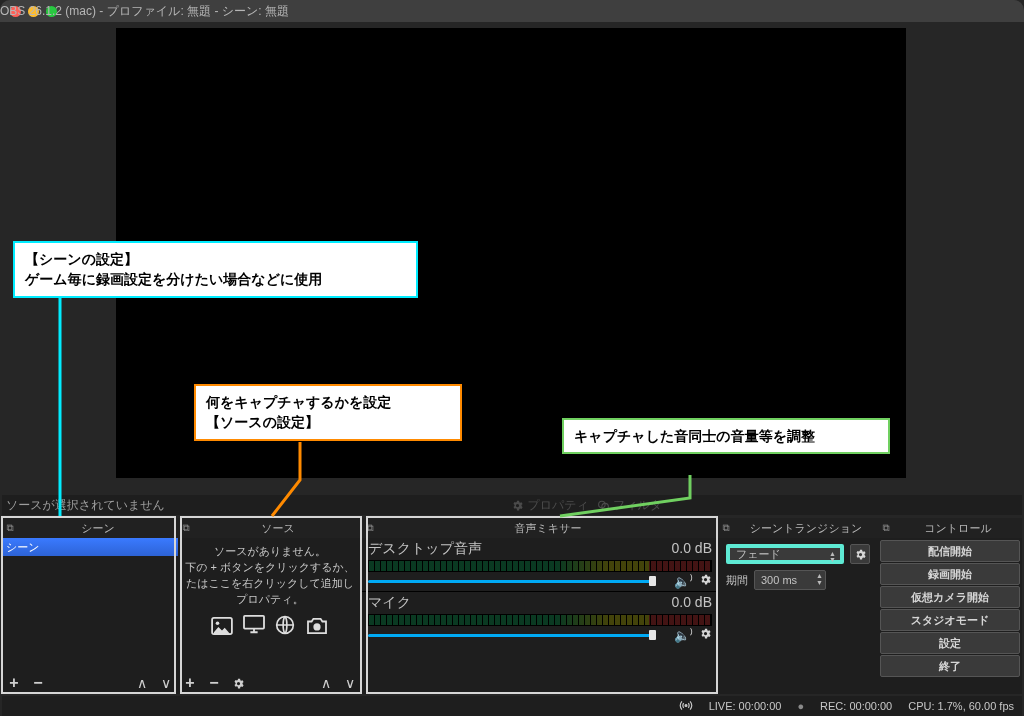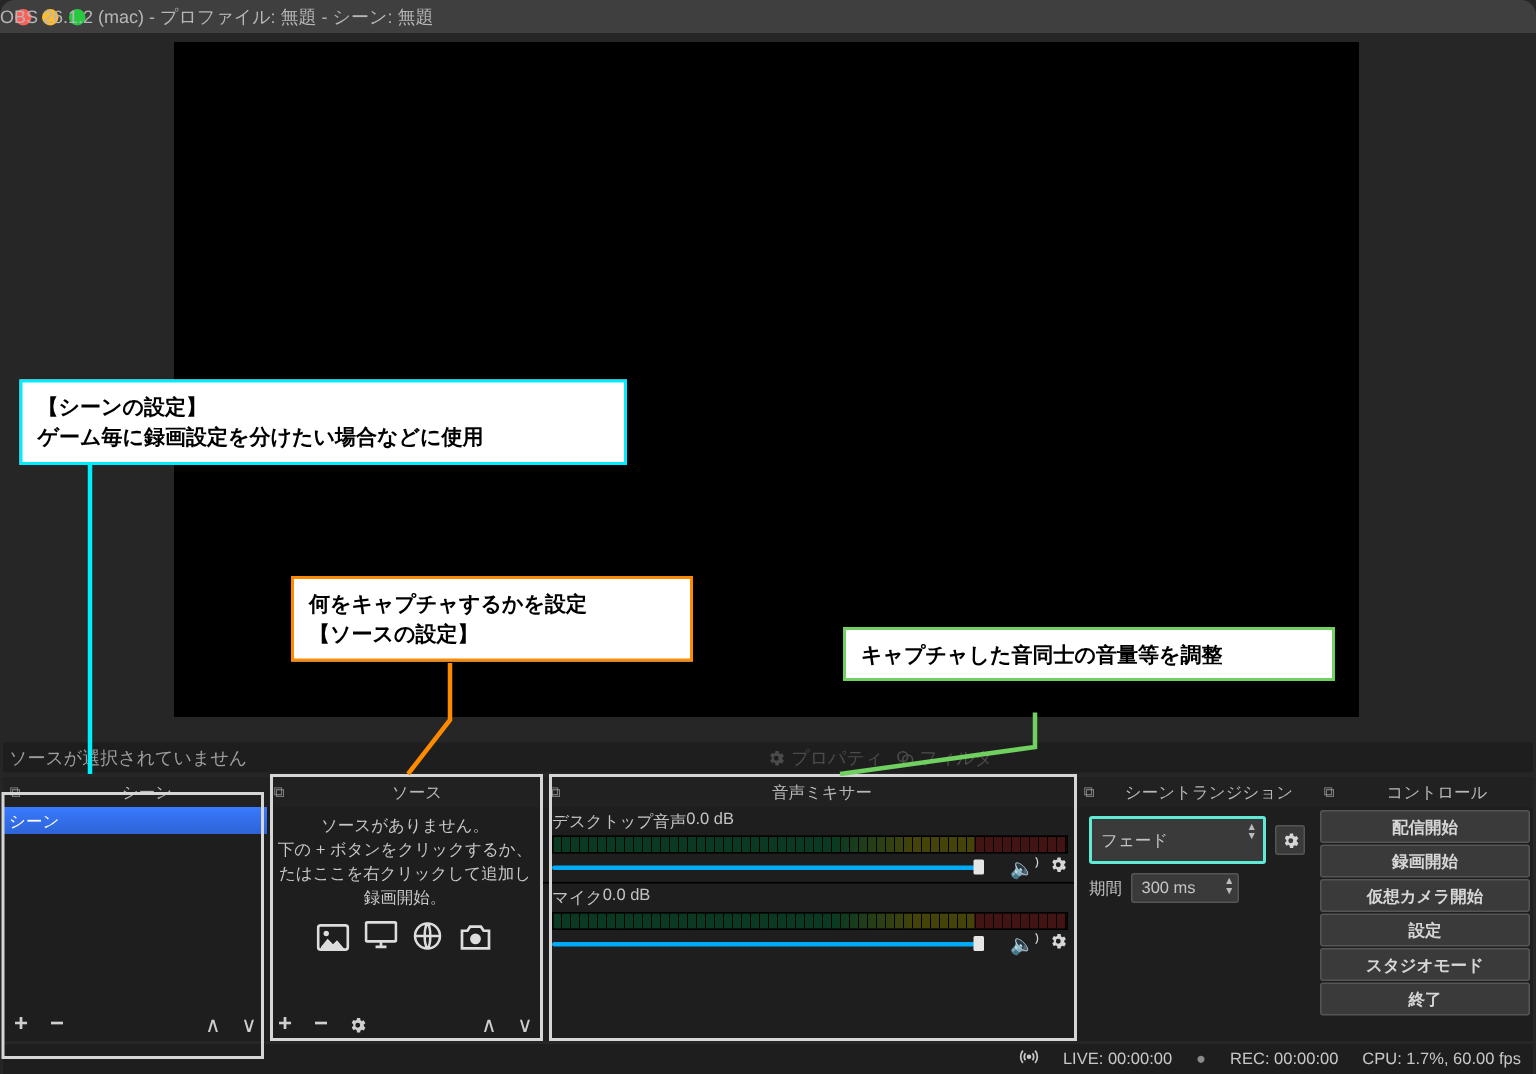--- a/index.html
+++ b/index.html
@@ -38,50 +38,50 @@
   
   .sceneItem{height:18px;background:#0d6efd;background:linear-gradient(#3a7aff,#2d63d6);color:#fff;font-size:11px;display:flex;align-items:center;padding-left:4px;}
 
   
   .noSource{padding:6px 4px;text-align:center;color:#c8c8c8;font-size:11px;line-height:1.45;}
   .iconRow{display:flex;justify-content:center;gap:10px;margin-top:6px;color:#dcdcdc;}
   .iconRow span{font-size:20px;}
 
   
   .mixTrack{padding:2px 6px 0 6px;}
-  .mixLine1{display:flex;justify-content:flex-start;font-size:11px;color:#c4c4c4;}
+  .mixLine1{display:flex;justify-content:space-between;font-size:14px;color:#c4c4c4;}
   .meter{height:12px;margin-top:2px;border:1px solid #000;background:#0e0e0e;position:relative;overflow:hidden;}
   .grad{position:absolute;inset:0;background:linear-gradient(to right,#0a5,#0a5 55%,#cc0 70%,#cc0 82%,#c22 82%,#c22);opacity:.28;}
   .ticks{position:absolute;inset:0;background-image:repeating-linear-gradient(to right,transparent 0,transparent 5px,#000 5px,#000 6px);}
   .sliderWrap{position:relative;height:17px;display:flex;align-items:center;}
   .slTrack{position:absolute;left:0;right:60px;top:8px;height:3px;background:#00aaf5;border-radius:2px;}
   .slKnob{position:absolute;right:60px;top:4px;width:7px;height:10px;background:#e6e6e6;border-radius:1px;transform:translateX(4px);}
   .mixIcons{position:absolute;right:0;top:0;display:flex;gap:6px;color:#d6d6d6;font-size:13px;align-items:center;}
   .sep{height:1px;background:#000;margin:2px 0 0 0;}
 
   
   .trBody{padding:6px 8px;font-size:11px;color:#c4c4c4;}
   .trRow{display:flex;align-items:center;gap:6px;margin-bottom:6px;}
-  .selBox{flex:1;height:32px;background:#3a3a3a;border:2px solid #5eead4;display:flex;align-items:center;padding-left:6px;border-radius:2px;position:relative;}
+  .selBox{flex:1;height:20px;background:#3a3a3a;border:4px solid #5eead4;display:flex;align-items:center;padding-left:6px;border-radius:2px;position:relative;}
   .selArr{position:absolute;right:4px;top:3px;font-size:7px;line-height:6px;color:#bbb;}
   .sqBtn{width:20px;height:20px;background:#3a3a3a;border:1px solid #555;border-radius:2px;display:flex;align-items:center;justify-content:center;color:#d6d6d6;font-size:11px;}
   .numBox{width:72px;height:20px;background:#3a3a3a;border:1px solid #555;display:flex;align-items:center;padding-left:6px;border-radius:2px;position:relative;}
   .spin{position:absolute;right:2px;top:1px;font-size:7px;line-height:7px;color:#bbb;}
 
   
   .ctrlBody{display:flex;flex-direction:column;gap:1px;padding:2px;}
   .ctrlBtn{height:22px;background:#3a3a3a;border:1px solid #555;border-radius:2px;font-size:11px;color:#d6d6d6;display:flex;align-items:center;justify-content:center;cursor:pointer;font-weight:bold;}
 
   
   .status{position:absolute;left:2px;right:2px;bottom:0;height:20px;background:#1e1e1e;display:flex;align-items:center;justify-content:flex-end;gap:16px;padding-right:8px;font-size:11px;color:#c8c8c8;}
   .status .dot{color:#8a8a8a;}
 
   
   .callout{position:absolute;border:2.5px solid;background:#fff;color:#000;font-size:14px;font-weight:600;padding:6px 10px;line-height:1.45;z-index:50;}
-  .c1{border-color:#00ecff;margin-top:12px;} .c2{border-color:#ff8a00;} .c3{border-color:#70d060;}
+  .c1{border-color:#00ecff;} .c2{border-color:#ff8a00;} .c3{border-color:#70d060;}
 
   
   .frame{position:absolute;border:2.5px solid;pointer-events:none;z-index:40;}
 
   
   svg.lines{position:absolute;inset:0;pointer-events:none;z-index:45;}
 
   
   .gear{width:13px;height:13px;}
 </style>
@@ -140,21 +140,21 @@
   <div class="dock" style="width:184px">
     <div class="dockHdr">
       <span class="popIcon">⧉</span>
       <span class="dockTitle">ソース</span>
     </div>
     <div class="dockBody">
       <div class="noSource">
         <div>ソースがありません。</div>
         <div>下の + ボタンをクリックするか、</div>
         <div>たはここを右クリックして追加し</div>
-        <div>録画開始。</div>
+        <div>プロパティ。</div>
         <div class="iconRow">
           <span><svg width="22" height="18" viewBox="0 0 24 20" fill="#ddd">
                 <rect x="1" y="1" width="22" height="18" rx="2" fill="none" stroke="#ddd" stroke-width="2"></rect>
                 <circle cx="7" cy="7" r="2"></circle>
                 <path d="M3 17l5-6 4 4 3-3 6 7H3z"></path>
               </svg></span>
           <span><svg width="22" height="20" viewBox="0 0 24 22" fill="#ddd">
                 <rect x="1" y="1" width="22" height="14" rx="1" fill="none" stroke="#ddd" stroke-width="2"></rect>
                 <path d="M8 19h8M12 15v4" stroke="#ddd" stroke-width="2"></path>
               </svg></span>
@@ -268,22 +268,22 @@
 
   <div class="dock" style="flex:1">
     <div class="dockHdr">
       <span class="popIcon">⧉</span>
       <span class="dockTitle">コントロール</span>
     </div>
     <div class="dockBody ctrlBody">
       <div class="ctrlBtn">配信開始</div>
       <div class="ctrlBtn">録画開始</div>
       <div class="ctrlBtn">仮想カメラ開始</div>
+      <div class="ctrlBtn">スタジオモード</div>
       <div class="ctrlBtn">設定</div>
-      <div class="ctrlBtn">スタジオモード</div>
       <div class="ctrlBtn">終了</div>
     </div>
   </div>
 
 </div>
 
 <div class="status">
   <span>
     <svg width="14" height="11" viewBox="0 0 24 18" fill="none" stroke="#c8c8c8" stroke-width="2">
         <path d="M5 2a11 11 0 000 14M8 5a7 7 0 000 8M19 2a11 11 0 010 14M16 5a7 7 0 010 8"></path>

